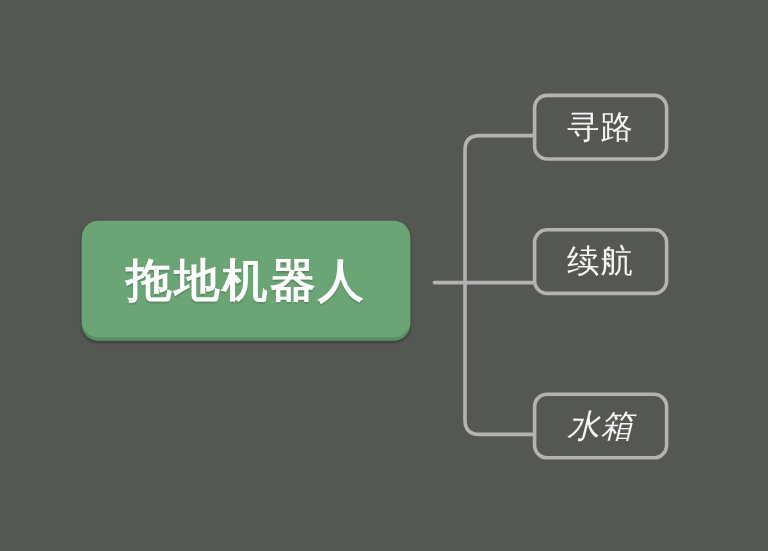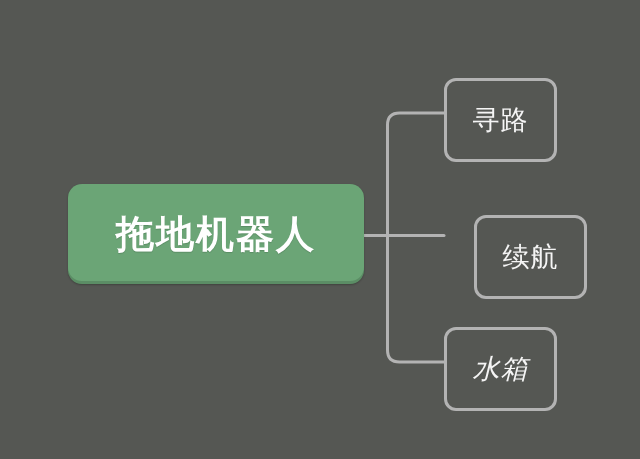--- a/index.html
+++ b/index.html
@@ -21,21 +21,21 @@
     left: 0;
     top: 0;
     width: 640px;
     height: 459px;
     pointer-events: none;
   }
   .root-node {
     position: absolute;
     left: 68px;
     top: 184px;
-    width: 296px;
+    width: 274px;
     height: 100px;
     background: #6BA576;
     border-radius: 14px;
     box-shadow: inset 0 -3px 0 rgba(0,0,0,0.14), 0 1px 2px rgba(0,0,0,0.25);
     display: flex;
     align-items: center;
     justify-content: center;
     cursor: pointer;
     box-sizing: border-box;
   }
@@ -44,39 +44,39 @@
     font-size: 38px;
     font-weight: bold;
     letter-spacing: 2px;
     white-space: nowrap;
     text-shadow: 0 1px 1px rgba(0,0,0,0.15);
   }
   .child-node {
     position: absolute;
     left: 444px;
     width: 113px;
-    height: 84px;
+    height: 56px;
     border: 3px solid #B3B3B3;
     border-radius: 12px;
     background: transparent;
     display: flex;
     align-items: center;
     justify-content: center;
     cursor: pointer;
     box-sizing: border-box;
   }
   .child-node .label {
     color: #F5F5F5;
     font-size: 27px;
     font-weight: 500;
     letter-spacing: 1px;
     white-space: nowrap;
   }
   .child-node.pos-1 { top: 78px; }
-  .child-node.pos-2 { top: 215px; margin-left: 30px; }
+  .child-node.pos-2 { top: 190px; }
   .child-node.pos-3 { top: 327px; font-style: italic; }
 </style>
 </head>
 <body>
 
 <div class="canvas">
 
   <svg class="connectors" width="640" height="459" viewBox="0 0 640 459" xmlns="http://www.w3.org/2000/svg">
     <path d="M 387.5 235.5 L 387.5 125 Q 387.5 113 399.5 113 L 444 113" fill="none" stroke-width="3" stroke-linecap="round" stroke="#B3B3B3"></path>
     <path d="M 362 235.5 L 444 235.5" fill="none" stroke-width="3" stroke-linecap="round" stroke="#B3B3B3"></path>

